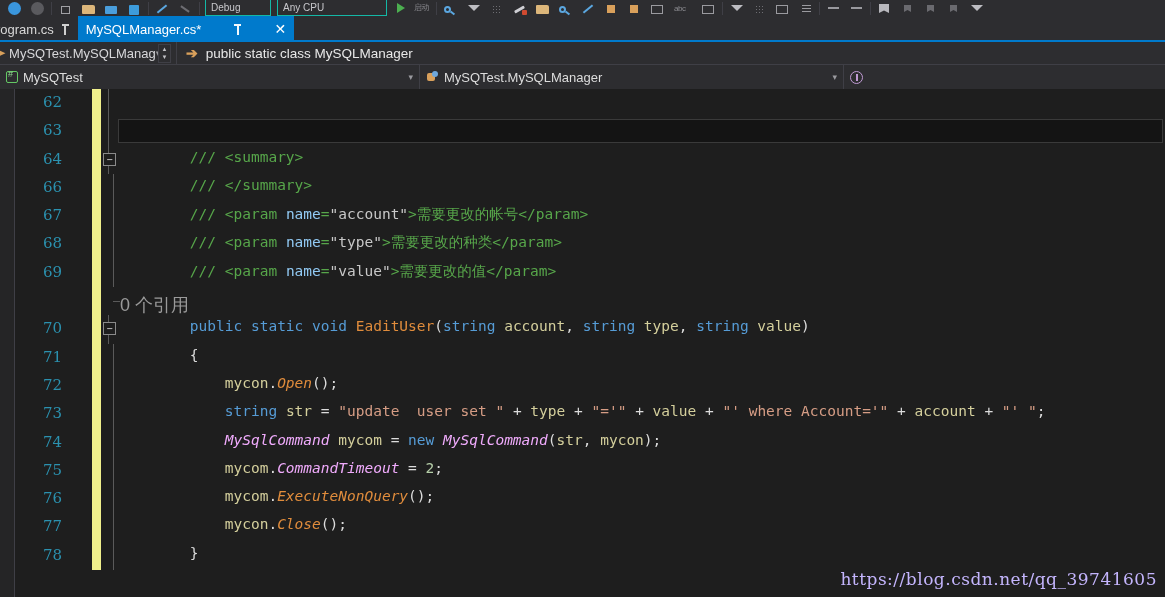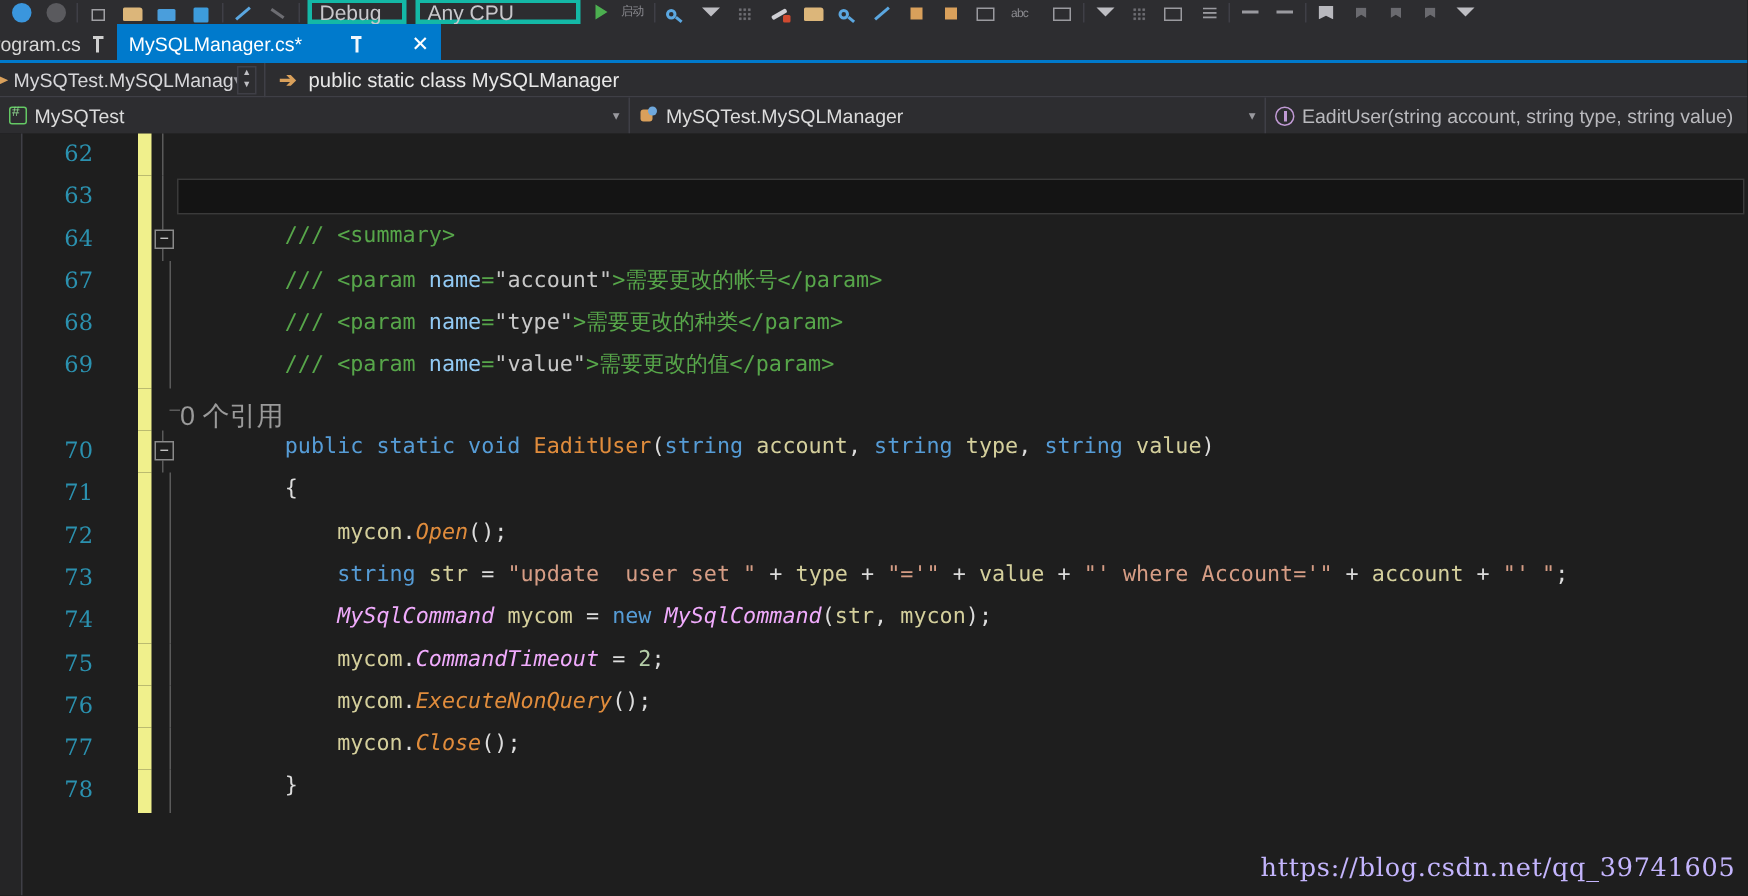--- a/index.html
+++ b/index.html
@@ -53,22 +53,22 @@
   .g-bm { width: 10px; height: 9px; background: #b8b8bd; left: 3px; bottom: 3px;
           clip-path: polygon(0 0,100% 0,100% 100%,50% 72%,0 100%); }
   .g-bm-sm { width: 7px; height: 7px; background: #6a6a6f; left: 5px; bottom: 4px;
              clip-path: polygon(0 0,100% 0,100% 100%,50% 70%,0 100%); }
   .g-rect-out { width: 12px; height: 9px; border: 1px solid #9a9a9f; left: 2px; bottom: 2px; }
   .g-lines { width: 9px; height: 8px; left: 5px; bottom: 3px;
              background: linear-gradient(#9a9a9f 1px, transparent 1px);
              background-size: 100% 3px; }
 
   .tb-combo {
-    height: 17px; border: 3px solid #14b8a6; background: #2d2d30;
-    color: #c8c8cc; font-size: 14px; padding: 0 5px;
+    height: 17px; border: 1px solid #14b8a6; background: #2d2d30;
+    color: #c8c8cc; font-size: 10px; padding: 0 5px;
     display: flex; align-items: center; white-space: nowrap;
   }
 
   
   .tabstrip {
     position: absolute; left: 0; top: 16px; width: 1165px; height: 26px;
     background: #2d2d30; display: flex; align-items: stretch;
   }
   .tab { display: flex; align-items: center; padding: 0 8px; font-size: 13px;
          color: #f1f1f1; white-space: nowrap; gap: 7px; }
@@ -362,21 +362,20 @@
       <span>MySQTest</span>
       <span class="dd-caret">▾</span>
     </div>
     <div class="nav-dd dd-type">
       <span class="ico-class"></span>
       <span>MySQTest.MySQLManager</span>
       <span class="dd-caret">▾</span>
     </div>
     <div class="nav-dd dd-member">
       <span class="ico-method"></span>
-      <span class="member-text">EaditUser(string account, string type, string value)</span>
     </div>
   </div>
 
   <div class="editor">
     <div class="ed-left-strip"></div>
     <div class="ed-vline"></div>
 
     <div class="code-area">
 
       <div class="ln-row">
@@ -394,20 +393,26 @@
 
       <div class="ln-row">
         <span class="lnum">64</span>
         <span class="changebar"></span>
         <span class="guide"></span>
         <span class="collapse">−</span>
         <span class="code"><span class="c-comment">        /// &lt;summary&gt;</span></span>
       </div>
 
 
+      <div class="ln-row">
+        <span class="lnum">66</span>
+        <span class="changebar"></span>
+        <span class="guide2"></span>
+        <span class="code"><span class="c-comment">        /// &lt;/summary&gt;</span></span>
+      </div>
 
       <div class="ln-row">
         <span class="lnum">67</span>
         <span class="changebar"></span>
         <span class="guide2"></span>
         <span class="code"><span class="c-comment">        /// &lt;param </span><span class="c-xmlattr">name</span><span class="c-comment">=</span><span class="c-xmlval">"account"</span><span class="c-comment">&gt;需要更改的帐号&lt;/param&gt;</span></span>
       </div>
 
       <div class="ln-row">
         <span class="lnum">68</span>

